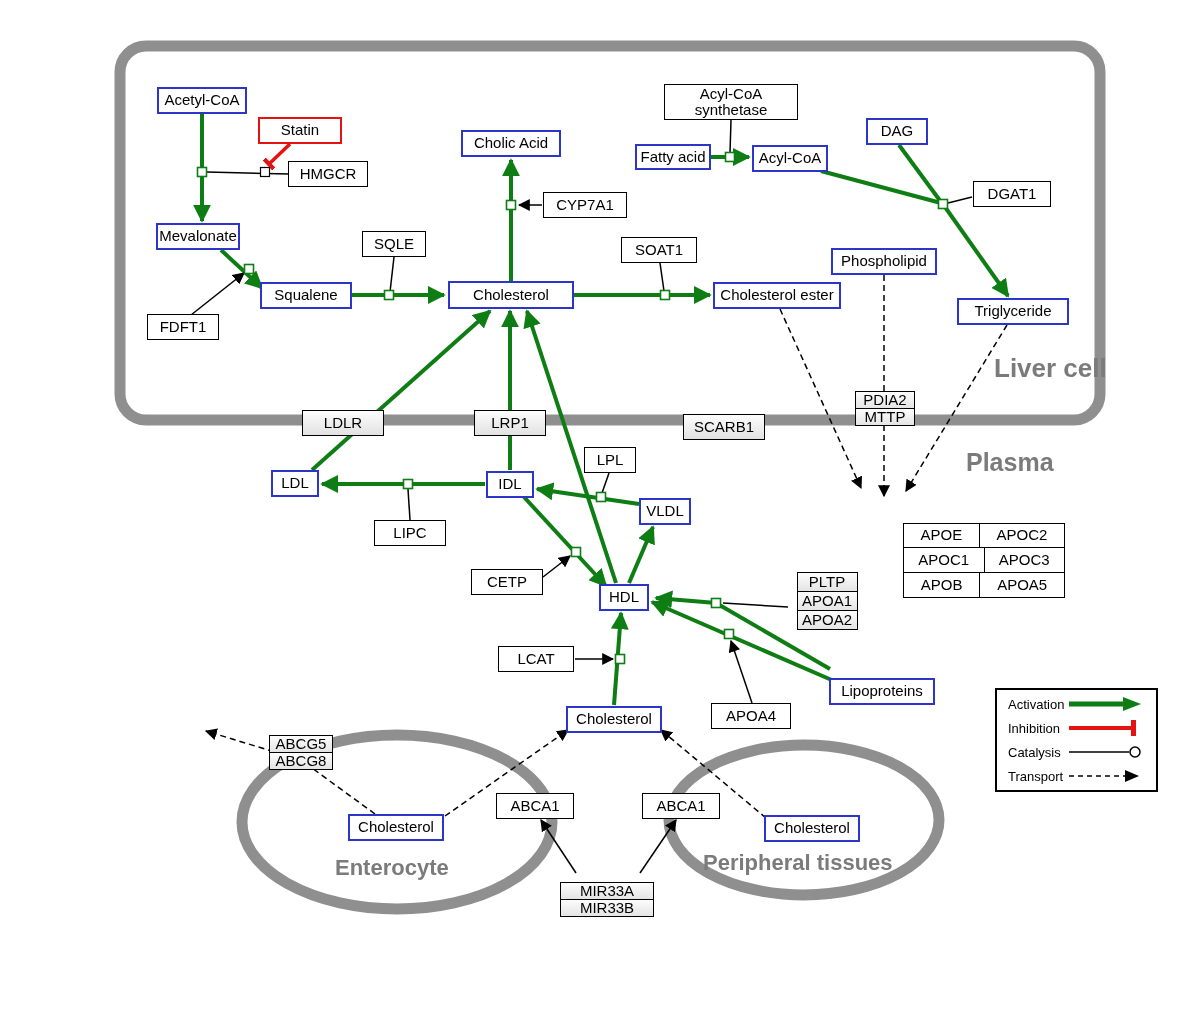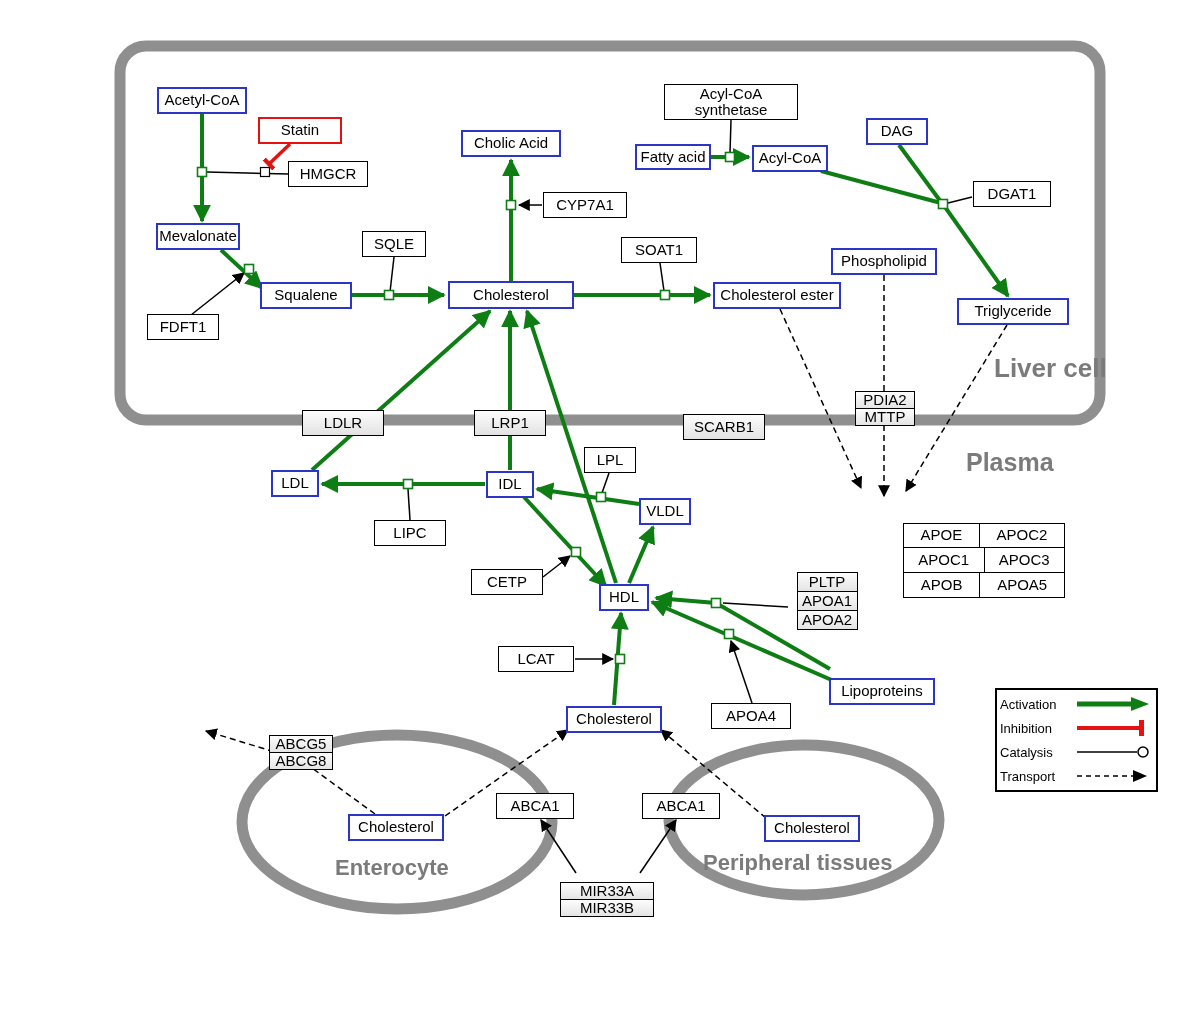--- a/index.html
+++ b/index.html
@@ -46,21 +46,21 @@
   .region-label{position:absolute;font-weight:bold;color:var(--labelgray);white-space:nowrap;}
   #lbl-liver{left:957px;top:353px;font-size:26px;margin-left:37px;}
   #lbl-plasma{left:966px;top:448px;font-size:25px;}
   #lbl-enterocyte{left:335px;top:855px;font-size:22px;}
   #lbl-peripheral{left:703px;top:850px;font-size:22px;}
 
   #legend{
     position:absolute;left:995px;top:688px;width:163px;box-sizing:border-box;
     border:2px solid #000;background:#fff;padding:2px 0;
   }
-  .lrow{height:24px;display:flex;align-items:center;justify-content:space-between;padding:0 3px;}
+  .lrow{height:24px;display:flex;align-items:center;justify-content:space-between;padding:0 11px;}
   .llabel{font-size:13px;}
   .lsym{flex:0 0 auto;}
   .ls-g-line{stroke:var(--green);stroke-width:5;}
   .ls-g-head{fill:var(--green);}
   .ls-r-line{stroke:var(--red);stroke-width:4;}
   .ls-r-bar{fill:var(--red);}
   .ls-k-line{stroke:#000;stroke-width:1.5;}
   .ls-k-circ{fill:#fff;stroke:#000;stroke-width:1.5;}
   .ls-d-line{stroke:#000;stroke-width:1.5;stroke-dasharray:5 4;}
   .ls-d-head{fill:#000;}

